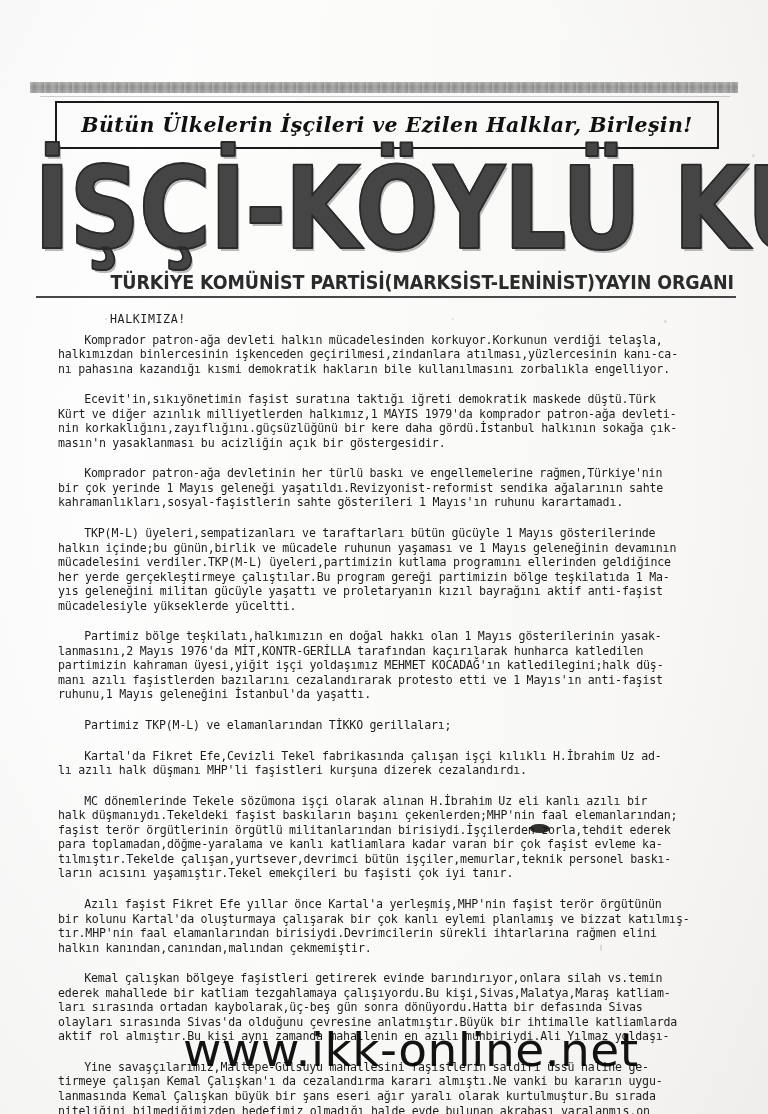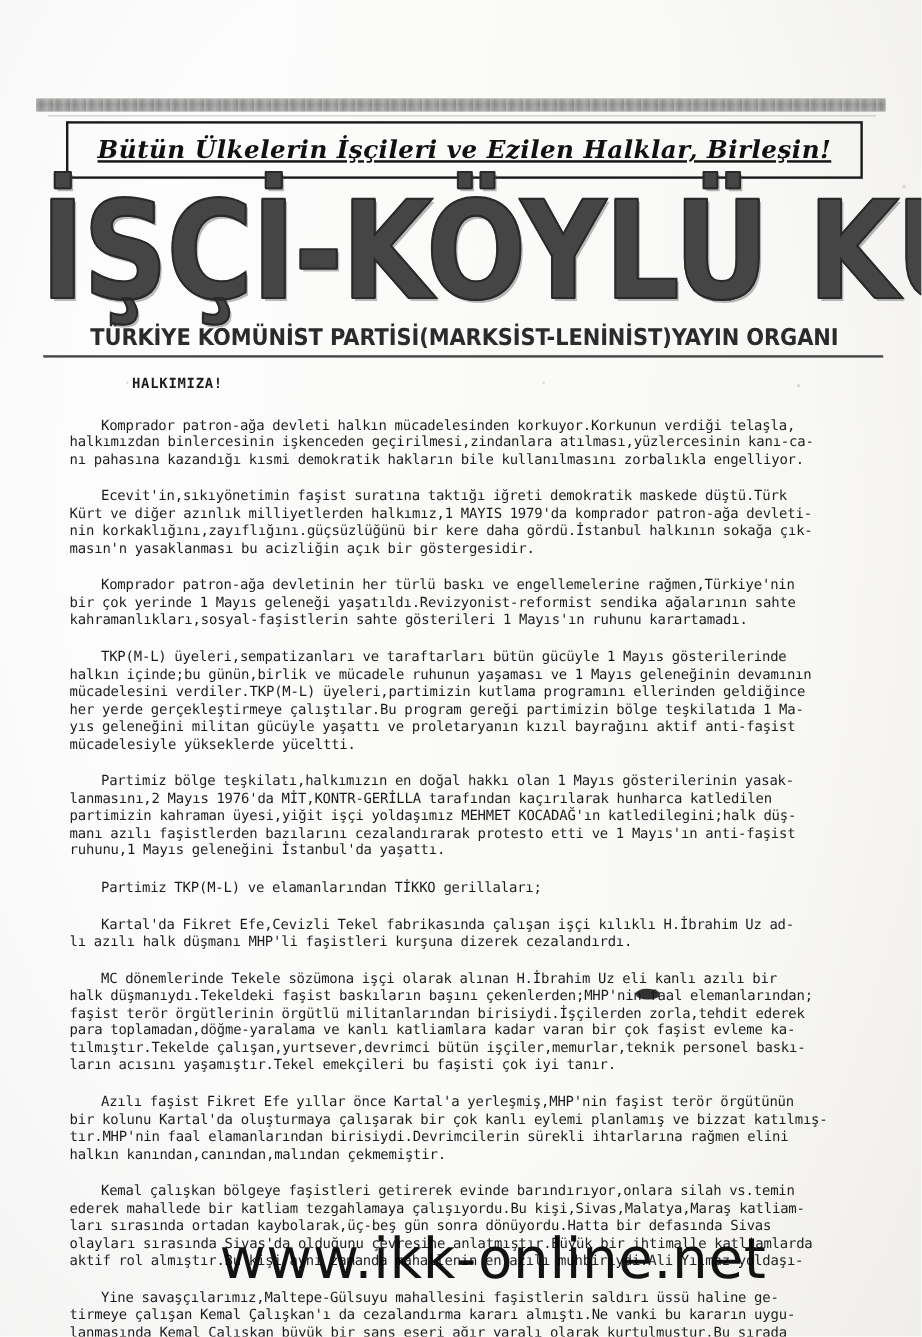--- a/index.html
+++ b/index.html
@@ -70,21 +70,20 @@
     top: 50%;
     transform: translateY(-52%);
     text-align: center;
     font-family: "DejaVu Serif", "Liberation Serif", serif;
     font-weight: 700;
     font-style: italic;
     font-size: 20.5px;
     letter-spacing: .4px;
     color: #111;
     white-space: nowrap;
-    text-decoration: underline;
   }
 
   
   .masthead {
     position: absolute;
     left: 34px;
     top: 148px;
     width: 704px;
     height: 104px;
   }
@@ -105,21 +104,21 @@
       0 1px 0 #3a3a3a,
       2px 2px 0 rgba(60,60,60,.35);
   }
 
   
   .organ-line {
     position: absolute;
     left: 40px;
     top: 272px;
     width: 694px;
-    text-align: center;
+    text-align: right;
   }
   .organ-text {
     font-family: "DejaVu Sans", "Liberation Sans", sans-serif;
     font-weight: 700;
     font-size: 17.5px;
     letter-spacing: -0.1px;
     color: #2b2b2b;
     white-space: nowrap;
     transform: scaleY(1.1);
     display: inline-block;
@@ -140,25 +139,25 @@
     left: 58px;
     top: 312px;
     width: 688px;
     font-family: "DejaVu Sans Mono", "Liberation Mono", monospace;
     font-size: 11.6px;
     line-height: 14.55px;
     color: #1d1d1d;
     letter-spacing: -0.15px;
   }
   .heading {
-    margin: 0 0 20px 0;
+    margin: 0 0 6px 0;
     padding-left: 52px;
     font-family: "DejaVu Sans Mono", "Liberation Mono", monospace;
     font-size: 11.6px;
-    font-weight: 700;
+    font-weight: 400;
     letter-spacing: 0.6px;
   }
   .para {
     margin: 0;
     white-space: pre-wrap;
     word-spacing: -0.3px;
   }
   .para + .para { margin-top: 16px; }
 
   

